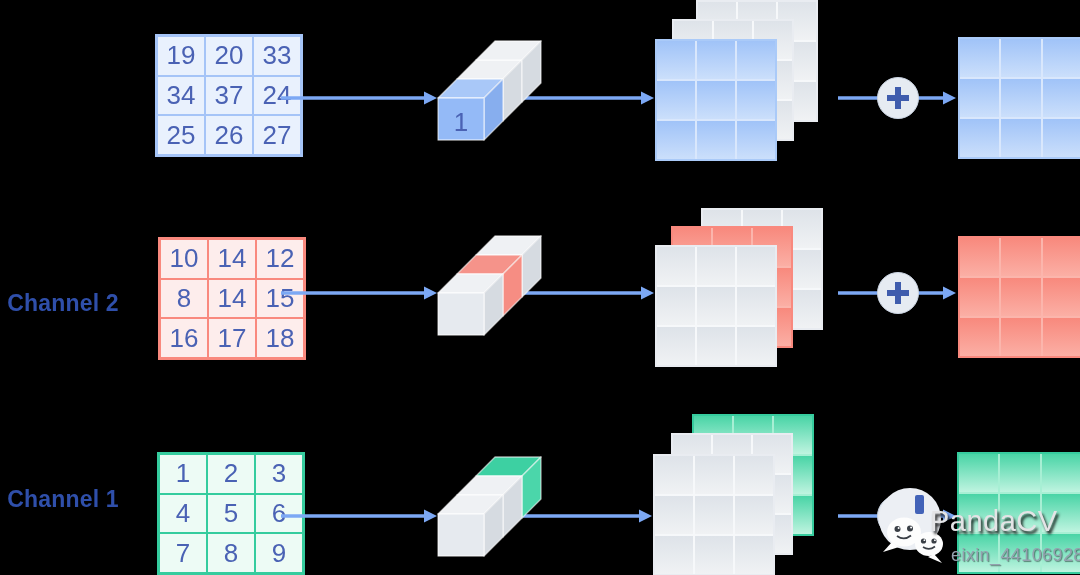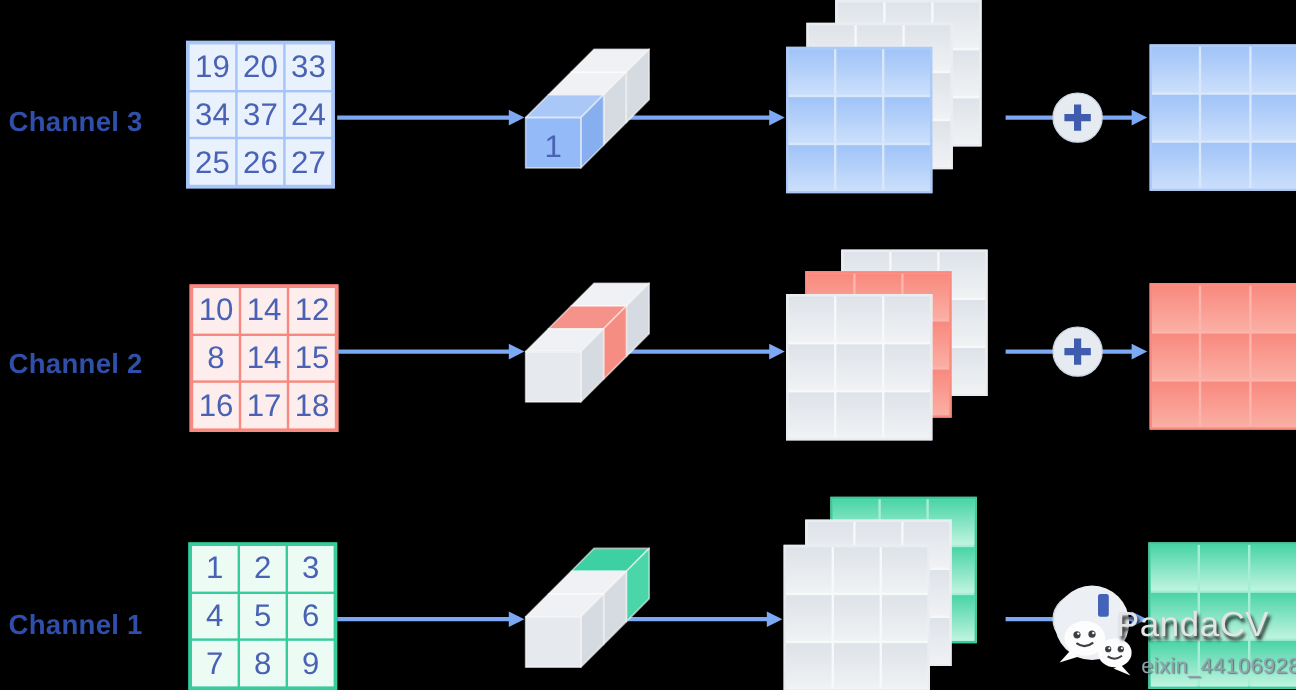--- a/index.html
+++ b/index.html
@@ -1,21 +1,21 @@
 <!DOCTYPE html>
 <html style="--label_text: #2F4FAA; --number_text: #4A62B4; --arrow: #7CA8F4; --plus_bg: #E6EBF2; --plus_fg: #3F5CAD; --plus_ring: #CBD5E3; --blue_border: #A5C4F7; --blue_cell: #E9F1FD; --blue_grid_top: #A0C3F8; --blue_grid_bottom: #CBDFFB; --blue_grid_line: #D9E7FC; --blue_grid_outer: #AACAF8; --blue_cube_front: #94BAF7; --blue_cube_top: #A9C8F8; --blue_cube_side: #87AEEE; --red_border: #F9897E; --red_cell: #FDEDEC; --red_grid_top: #F8897D; --red_grid_bottom: #FBAFA5; --red_grid_line: #FBB5AC; --red_grid_outer: #F9897E; --red_cube_top: #F5938A; --red_cube_side: #F68D83; --green_border: #35CC9E; --green_cell: #EDFBF5; --green_grid_top: #49D4A6; --green_grid_bottom: #BFF4E0; --green_grid_line: #A7EFD4; --green_grid_outer: #36CC9E; --green_cube_top: #3DD0A2; --green_cube_side: #4BD6AA; --gray_grid_top: #DEE3E9; --gray_grid_bottom: #F0F2F4; --gray_grid_line: #F6F8FA; --gray_grid_outer: #E9ECF1; --gray_cube_front: #E6EAEF; --gray_cube_top: #EFF1F4; --gray_cube_side: #D6DBE1; --watermark_text: #E4E4E6; --watermark_id: #94A1AF; --background: #000000;"><head>
 <meta charset="utf-8">
 <style>
   html,body{margin:0;padding:0;background:#000;}
   .stage{position:relative;width:1080px;height:575px;overflow:hidden;background:var(--background,#000);font-family:"Liberation Sans",sans-serif;}
 
   .chlabel{position:absolute;left:4px;width:118px;text-align:center;z-index:3;
     font-weight:bold;font-size:23px;color:var(--label_text);letter-spacing:.2px;}
 
-  .matrix{position:absolute;width:124px;height:123px;box-sizing:border-box;z-index:2;
+  .matrix{position:absolute;width:148px;height:123px;box-sizing:border-box;z-index:2;
     border:3px solid;display:grid;grid-template-columns:repeat(3,1fr);grid-template-rows:repeat(3,1fr);gap:2px;}
   .matrix.blue{border-color:var(--blue_border);background:var(--blue_border);}
   .matrix.red{border-color:var(--red_border);background:var(--red_border);}
   .matrix.green{border-color:var(--green_border);background:var(--green_border);}
   .mcell{display:flex;align-items:center;justify-content:center;font-size:26px;color:var(--number_text);}
   .matrix.blue .mcell{background:var(--blue_cell);}
   .matrix.red .mcell{background:var(--red_cell);text-align:center;}
   .matrix.green .mcell{background:var(--green_cell);}
 
   .g3{position:absolute;width:122px;height:122px;box-sizing:border-box;z-index:2;
@@ -36,23 +36,22 @@
   .wm-brand{position:absolute;left:930px;top:505px;z-index:7;font-size:29px;font-weight:400;
     color:var(--watermark_text);text-shadow:2px 3px 3px rgba(0,0,0,.9);letter-spacing:.5px;}
   .wm-id{position:absolute;left:951px;top:545px;z-index:7;font-size:18px;
     color:var(--watermark_id);text-shadow:1px 1px 1px rgba(0,0,0,.45);letter-spacing:.4px;}
 </style>
 </head>
 <body>
 
 <div class="stage">
 
-  <div class="chlabel" style="top:88px">Channel 3</div>
   <div class="chlabel" style="top:290px">Channel 2</div>
-  <div class="chlabel" style="top:507px">Channel 1</div>
+  <div class="chlabel" style="top:486px">Channel 1</div>
 
   <div class="matrix blue" style="left:155px;top:34px">
       <div class="mcell">19</div>
       <div class="mcell">20</div>
       <div class="mcell">33</div>
       <div class="mcell">34</div>
       <div class="mcell">37</div>
       <div class="mcell">24</div>
       <div class="mcell">25</div>
       <div class="mcell">26</div>

